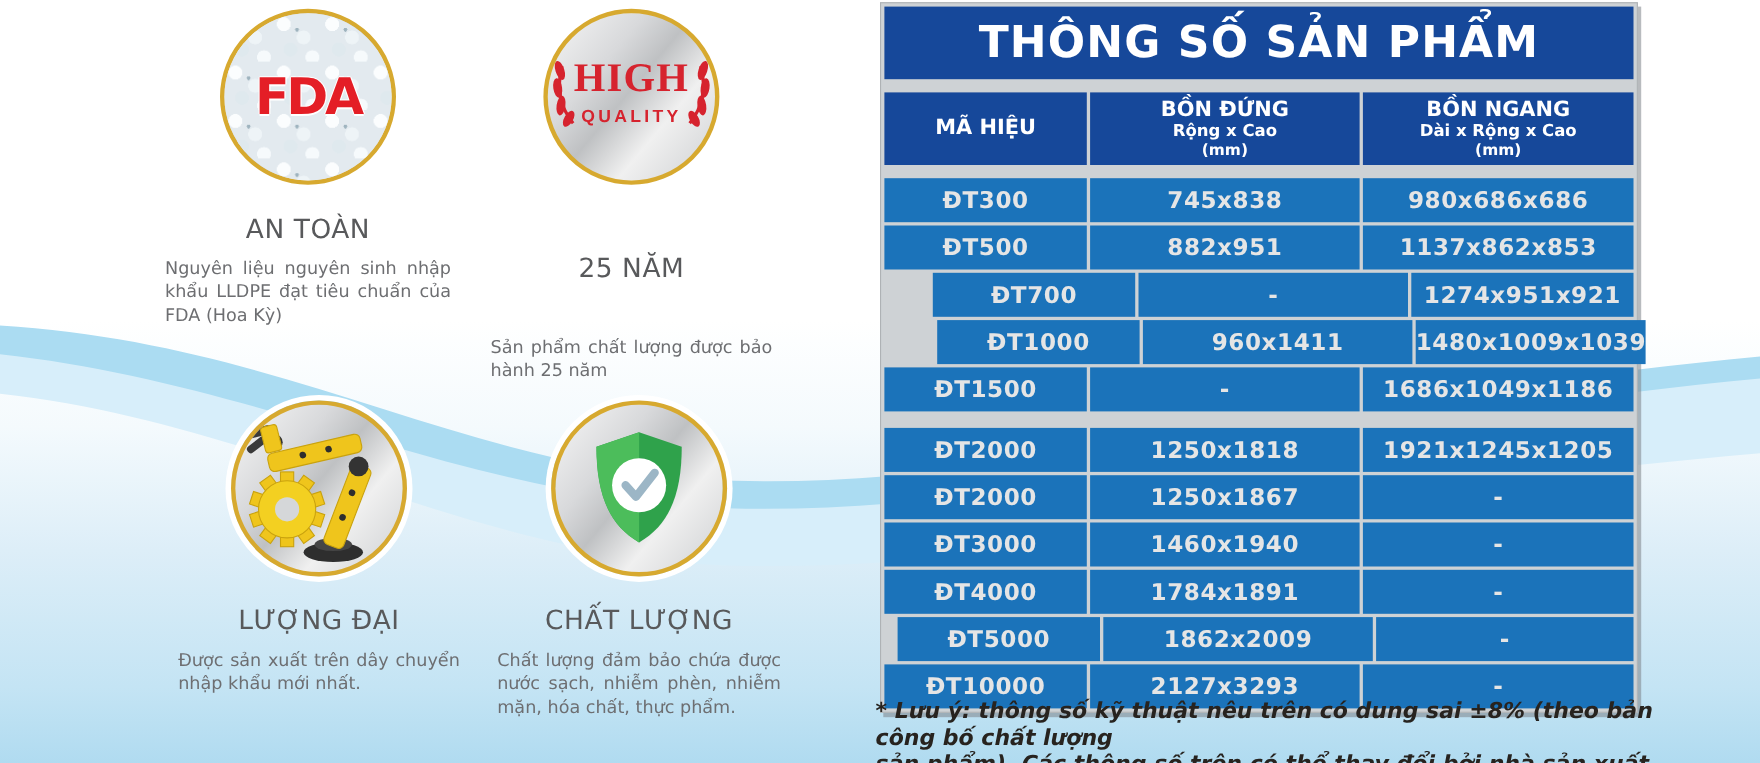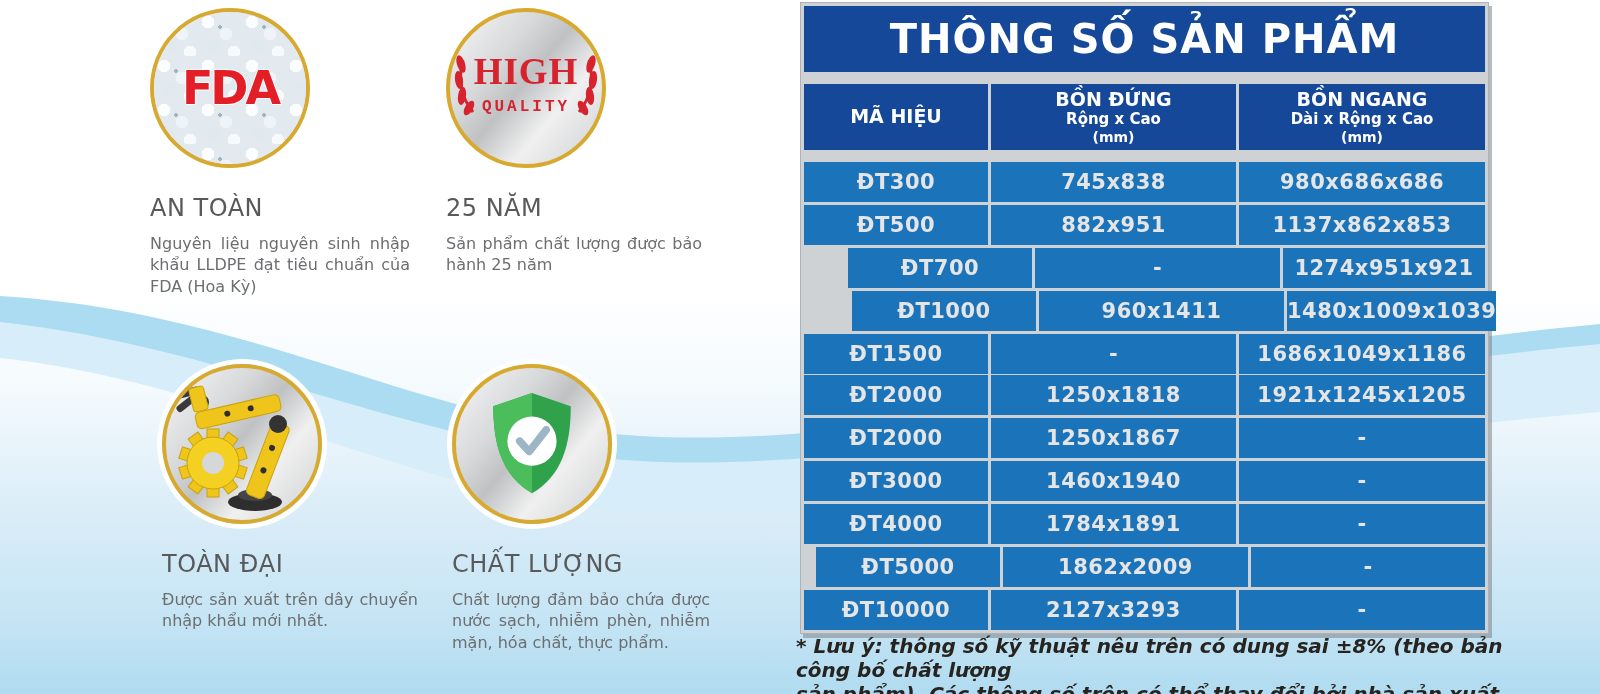--- a/index.html
+++ b/index.html
@@ -4,23 +4,23 @@
 <style>
   html,body{margin:0;padding:0;background:#fff;}
   .canvas{
     position:relative;width:1600px;height:694px;overflow:hidden;
     font-family:"DejaVu Sans","Liberation Sans",sans-serif;
     background:linear-gradient(180deg,#ffffff 0%,#ffffff 42%,#f4fafd 56%,#ddeef8 72%,#c4e4f4 90%,#b0dbf0 100%);
   }
   .wave-svg{position:absolute;left:0;top:0;width:1600px;height:694px;z-index:0;}
 
   
-  .badge{position:absolute;display:flex;flex-direction:column;z-index:1;}
+  .badge{position:absolute;display:flex;flex-direction:column;align-items:center;z-index:1;}
   #badge-1{left:150px;top:8px;width:260px;}
-  #badge-2{left:446px;top:8px;width:256px;}
+  #badge-2{left:446px;top:8px;width:256px;gap:36px;}
   #badge-3{left:162px;top:364px;width:256px;}
   #badge-4{left:452px;top:364px;width:258px;}
   .circle{
     width:152px;height:152px;border-radius:50%;
     border:4px solid #d7a92f;box-shadow:0 0 0 5px #ffffff;
     background:linear-gradient(130deg,#f7f7f7 0%,#d8d9db 32%,#bfc1c3 48%,#f0f0f0 68%,#ced0d2 100%);
     display:flex;align-items:center;justify-content:center;overflow:hidden;flex:none;
   }
   .pellets{
     width:100%;height:100%;display:flex;align-items:center;justify-content:center;
@@ -39,21 +39,21 @@
   }
   .medal{position:relative;width:150px;height:92px;}
   .medal-laurel{position:absolute;left:0;top:0;}
   .medal-high{
     position:absolute;left:0;right:0;top:8px;text-align:center;
     font-family:"Liberation Serif","DejaVu Serif",serif;
     color:#d6232e;font-weight:bold;font-size:37px;letter-spacing:1px;
   }
   .medal-quality{
     position:absolute;left:0;right:0;top:56px;text-align:center;
-    font-family:Liberation Mono, monospace;
+    font-family:Liberation Sans, sans-serif;
     color:#d6232e;font-weight:bold;font-size:16px;letter-spacing:3px;
   }
   .badge-title{margin-top:26px;font-size:24px;font-weight:normal;color:#58595b;letter-spacing:.5px;}
   .badge-body{margin-top:11px;font-size:16px;line-height:1.33;color:#6d6e71;text-align:justify;width:100%;}
 
   
   .spec-table{
     position:absolute;left:800px;top:2px;width:689px;z-index:1;
     display:flex;flex-direction:column;gap:12px;padding:3px;
     background:#ced2d5;border:1px solid #aeb2b5;
@@ -167,21 +167,21 @@
             <rect x="-6" y="-34" width="12" height="13" transform="rotate(216)"></rect>
             <rect x="-6" y="-34" width="12" height="13" transform="rotate(252)"></rect>
             <rect x="-6" y="-34" width="12" height="13" transform="rotate(288)"></rect>
             <rect x="-6" y="-34" width="12" height="13" transform="rotate(324)"></rect>
           </g>
           <circle r="26" fill="#f3d021" stroke="#c9a20e"></circle>
           <circle r="11" fill="#d5d7d9"></circle>
         </g>
       </svg>
     </div>
-    <div class="badge-title">TOÀN ĐẠI</div>
+    <div class="badge-title">LƯỢNG ĐẠI</div>
     <div class="badge-body">Được sản xuất trên dây chuyển nhập khẩu mới nhất.</div>
   </div>
 
   <div class="badge" id="badge-4">
     <div class="circle">
       <svg width="104" height="114" viewBox="0 0 110 120" aria-hidden="true">
         <path d="M55 6 L96 20 C96 62 86 94 55 112 C24 94 14 62 14 20 Z" fill="#2fa24b"></path>
         <path d="M55 6 L14 20 C14 62 24 94 55 112 Z" fill="#4cbd5b"></path>
         <circle cx="55" cy="57" r="26" fill="#ffffff"></circle>
         <path d="M42 57 L52 68 L70 45" fill="none" stroke="#9cb6c6" stroke-width="8" stroke-linecap="round" stroke-linejoin="round"></path>
@@ -226,21 +226,21 @@
       <div class="cell">-</div>
       <div class="cell">1274x951x921</div>
     </div>
 
     <div class="trow" style="margin-bottom:3px;padding-left:48px;">
       <div class="cell">ĐT1000</div>
       <div class="cell">960x1411</div>
       <div class="cell">1480x1009x1039</div>
     </div>
 
-    <div class="trow" style="margin-bottom:1px;">
+    <div class="trow" style="margin-bottom:15px;">
       <div class="cell">ĐT1500</div>
       <div class="cell">-</div>
       <div class="cell">1686x1049x1186</div>
     </div>
 
     <div class="trow" style="margin-bottom:3px;">
       <div class="cell">ĐT2000</div>
       <div class="cell">1250x1818</div>
       <div class="cell">1921x1245x1205</div>
     </div>

